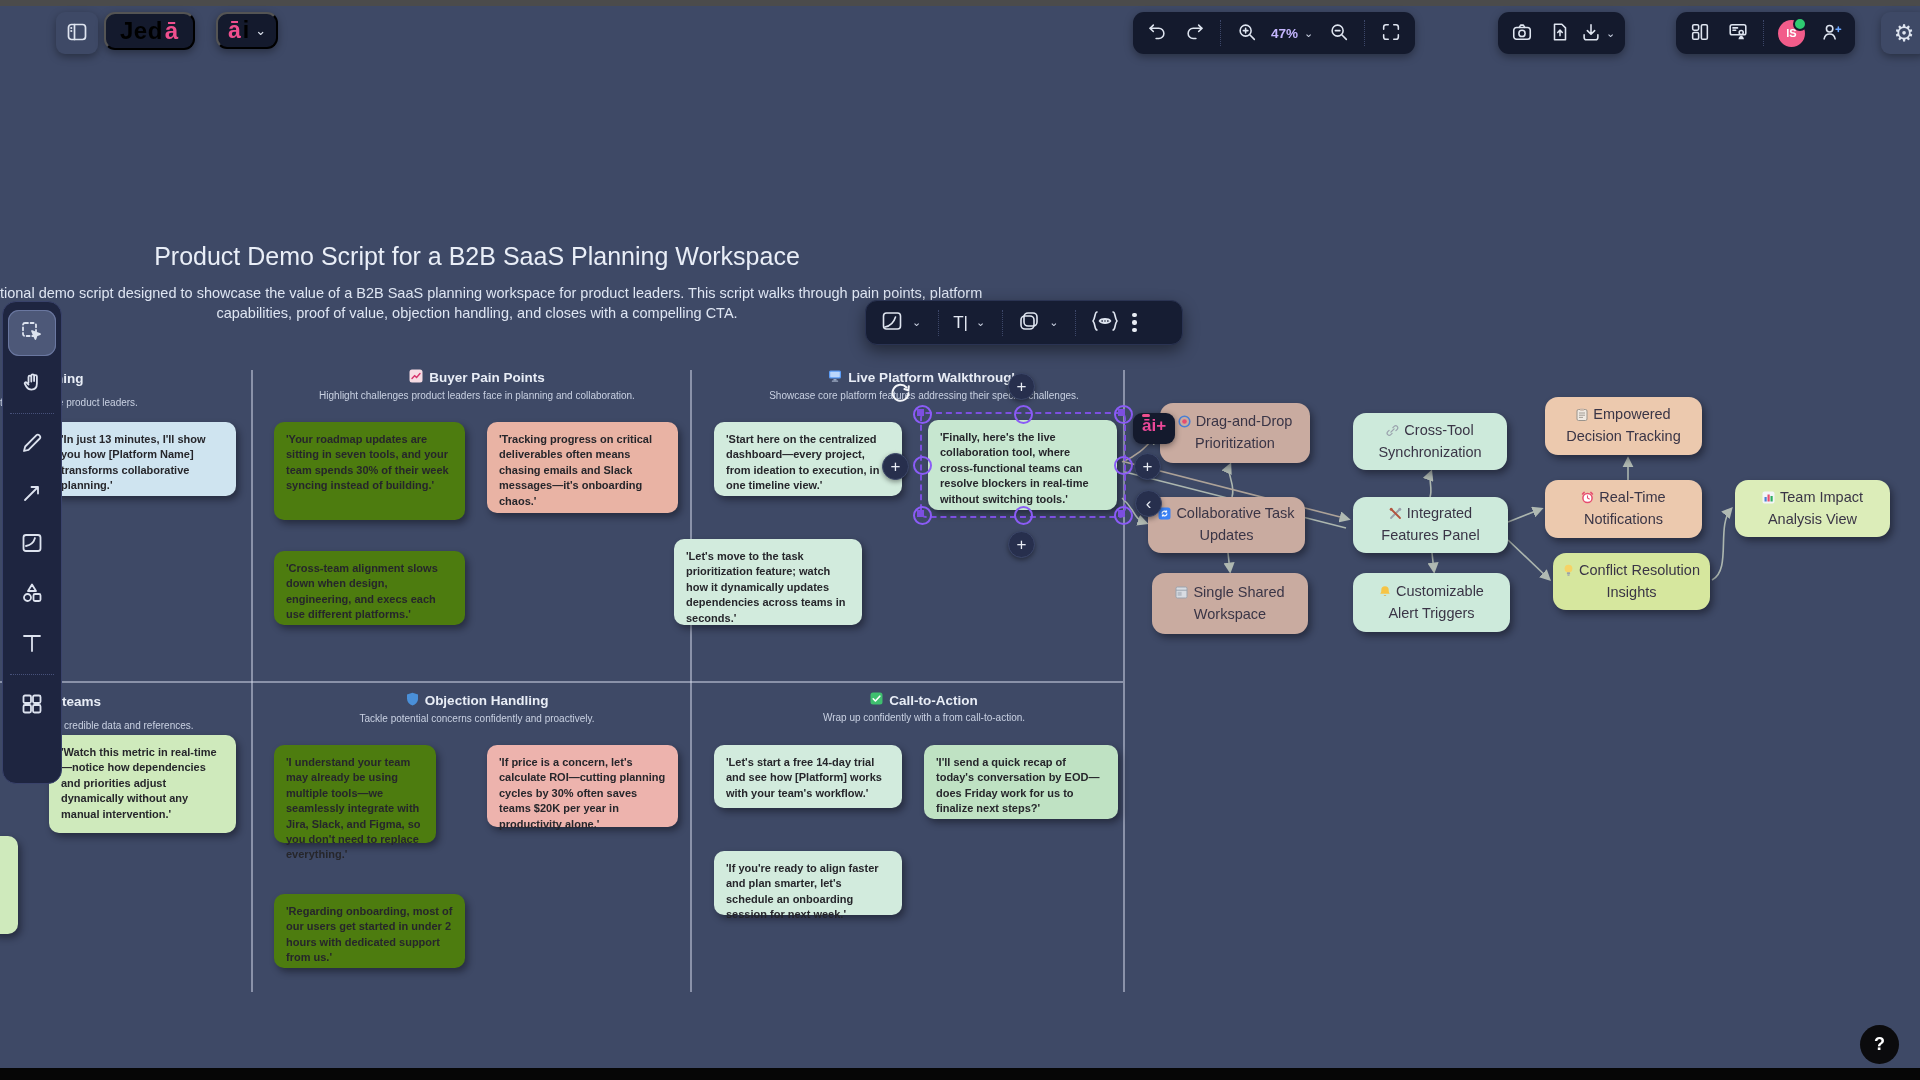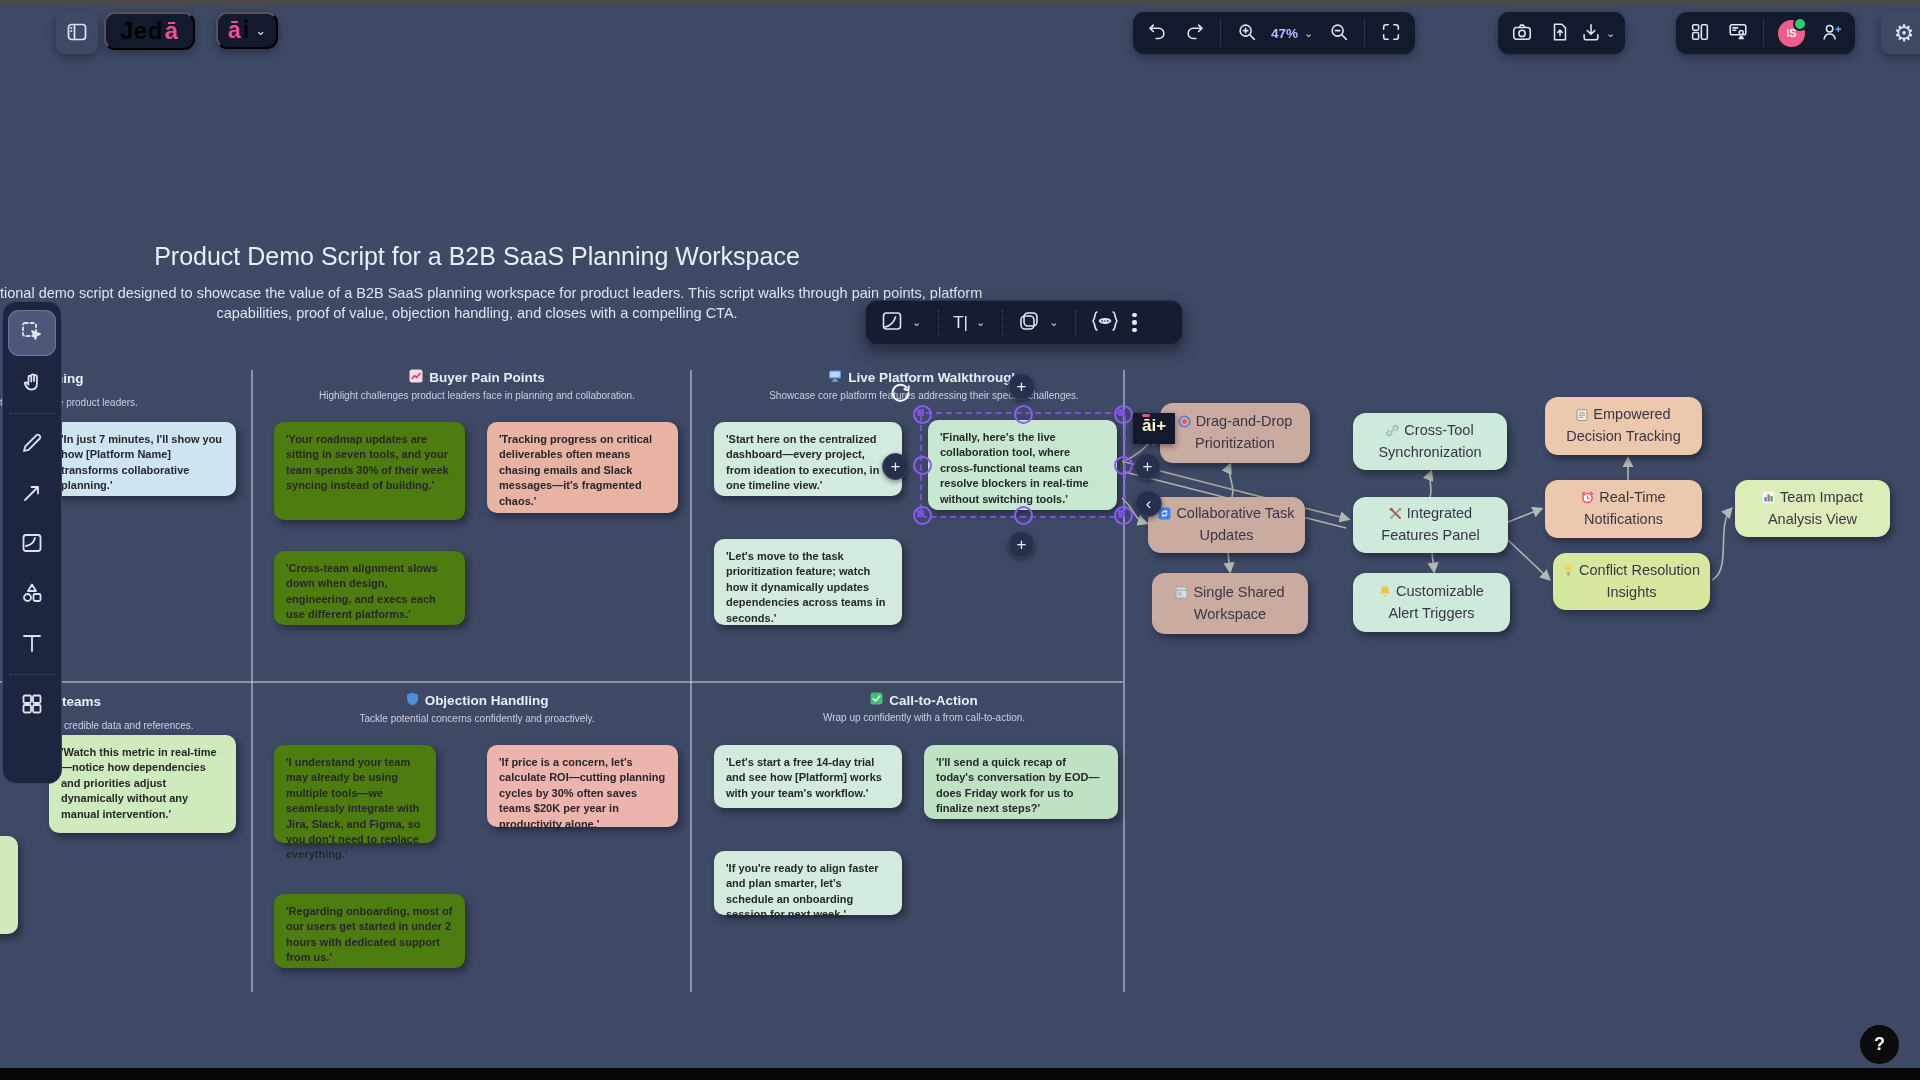--- a/index.html
+++ b/index.html
@@ -58,21 +58,21 @@
   .nd-tan{background:#c9aba0}.nd-mint{background:#cdeadb}.nd-peach{background:#ecc9ae}
   .nd-lgreen{background:#dcedb9}.nd-ygreen{background:#d6e79e}
   
   #sel-rect{left:920px;top:412px;width:202px;height:102px;border:2.5px dashed #7c4fe0;border-radius:6px;background:transparent;}
   .handle-c{position:absolute;width:15px;height:15px;border:2px solid #8b5cf6;border-radius:50%;background:transparent;}
   .handle-s{position:absolute;width:7px;height:7px;background:#7c4fe0;}
   
   .plusbtn{position:absolute;width:27px;height:27px;border-radius:50%;background:#272f4d;border:1px solid #3c4769;
            color:#e8ecf4;font-size:17px;font-weight:500;display:flex;align-items:center;justify-content:center;
            cursor:pointer;box-shadow:0 2px 5px rgba(0,0,0,.4);padding:0;}
-  #ai-badge{left:1133px;top:413px;background:#141a2d;border-radius:0;color:#fef9c3;font-size:17px;
+  #ai-badge{left:1133px;top:413px;background:#141a2d;border-radius:9px;color:#ec4899;font-size:17px;
             font-weight:700;padding:3px 9px 8px 9px;box-shadow:0 2px 6px rgba(0,0,0,.45);}
   #ai-badge .mac{position:relative;}
   #ai-badge .mac::before{content:"";position:absolute;left:0;right:1px;top:-2px;height:2.5px;background:#ef4f8e;border-radius:2px;}
   
   #ctx-bar{left:865px;top:300px;width:318px;height:45px;background:#161d33;border:1px solid #2a3352;
            border-radius:12px;display:flex;align-items:center;padding:0 10px;box-sizing:border-box;
            box-shadow:0 6px 16px rgba(0,0,0,.45);gap:4px;}
   .cbtn{display:flex;align-items:center;border:none;background:transparent;color:#dfe5f0;cursor:pointer;
         gap:4px;padding:4px;border-radius:8px;}
   .cbtn svg{stroke:#dfe5f0;fill:none;stroke-width:1.6;stroke-linecap:round;stroke-linejoin:round;}
@@ -180,27 +180,27 @@
       <path d="M1125 462 L1348 519" marker-end="url(#arr)" stroke="#c9b9a5"></path>
       <path d="M1125 472 L1346 528"></path>
       <path d="M1122 462 C1140 455 1148 444 1156 436" marker-end="url(#arr)" stroke="#c9b9a5"></path>
       <path d="M1508 522 L1541 509" marker-end="url(#arr)"></path>
       <path d="M1508 540 L1549 579" marker-end="url(#arr)"></path>
       <path d="M1712 580 C1732 570 1716 526 1731 509" marker-end="url(#arr)"></path>
       <path d="M1122 498 C1136 510 1132 518 1146 523" marker-end="url(#arr)"></path>
     </g>
   </svg>
 
-  <div class="sticky st-blue" style="left:49px;top:422px;width:187px;height:74px;">'In just 7 minutes, I'll show you how [Platform Name] transforms collaborative planning.'</div>
+  <div class="sticky st-blue" style="left:49px;top:422px;width:187px;height:74px;">'In just 13 minutes, I'll show you how [Platform Name] transforms collaborative planning.'</div>
   <div class="sticky st-pink" style="left:274px;top:422px;width:191px;height:98px;">'Your roadmap updates are sitting in seven tools, and your team spends 30% of their week syncing instead of building.'</div>
-  <div class="sticky st-salmon" style="left:487px;top:422px;width:191px;height:91px;">'Tracking progress on critical deliverables often means chasing emails and Slack messages—it's fragmented chaos.'</div>
+  <div class="sticky st-salmon" style="left:487px;top:422px;width:191px;height:91px;">'Tracking progress on critical deliverables often means chasing emails and Slack messages—it's onboarding chaos.'</div>
   <div class="sticky st-pink" style="left:274px;top:551px;width:191px;height:74px;">'Cross-team alignment slows down when design, engineering, and execs each use different platforms.'</div>
   <div class="sticky st-mint" style="left:714px;top:422px;width:188px;height:74px;">'Start here on the centralized dashboard—every project, from ideation to execution, in one timeline view.'</div>
   <div class="sticky st-mintsel" style="left:928px;top:420px;width:189px;height:90px;">'Finally, here's the live collaboration tool, where cross-functional teams can resolve blockers in real-time without switching tools.'</div>
-  <div class="sticky st-mint" style="left:714px;top:539px;width:188px;height:86px;">'Let's move to the task prioritization feature; watch how it dynamically updates dependencies across teams in seconds.'</div>
+  <div class="sticky st-mint" style="left:674px;top:539px;width:188px;height:86px;">'Let's move to the task prioritization feature; watch how it dynamically updates dependencies across teams in seconds.'</div>
   <div class="sticky st-green" style="left:49px;top:735px;width:187px;height:98px;">'Watch this metric in real-time—notice how dependencies and priorities adjust dynamically without any manual intervention.'</div>
   <div class="sticky st-green" style="left:-12px;top:836px;width:30px;height:98px;"></div>
   <div class="sticky st-pink" style="left:274px;top:745px;width:162px;height:98px;">'I understand your team may already be using multiple tools—we seamlessly integrate with Jira, Slack, and Figma, so you don't need to replace everything.'</div>
   <div class="sticky st-red" style="left:487px;top:745px;width:191px;height:82px;">'If price is a concern, let's calculate ROI—cutting planning cycles by 30% often saves teams $20K per year in productivity alone.'</div>
   <div class="sticky st-pink" style="left:274px;top:894px;width:191px;height:74px;">'Regarding onboarding, most of our users get started in under 2 hours with dedicated support from us.'</div>
   <div class="sticky st-mint" style="left:714px;top:745px;width:188px;height:63px;">'Let's start a free 14-day trial and see how [Platform] works with your team's workflow.'</div>
   <div class="sticky st-green2" style="left:924px;top:745px;width:194px;height:74px;">'I'll send a quick recap of today's conversation by EOD—does Friday work for us to finalize next steps?'</div>
   <div class="sticky st-mint" style="left:714px;top:851px;width:188px;height:64px;">'If you're ready to align faster and plan smarter, let's schedule an onboarding session for next week.'</div>
 
   <div class="node nd-tan" style="left:1160px;top:403px;width:150px;height:60px;">

